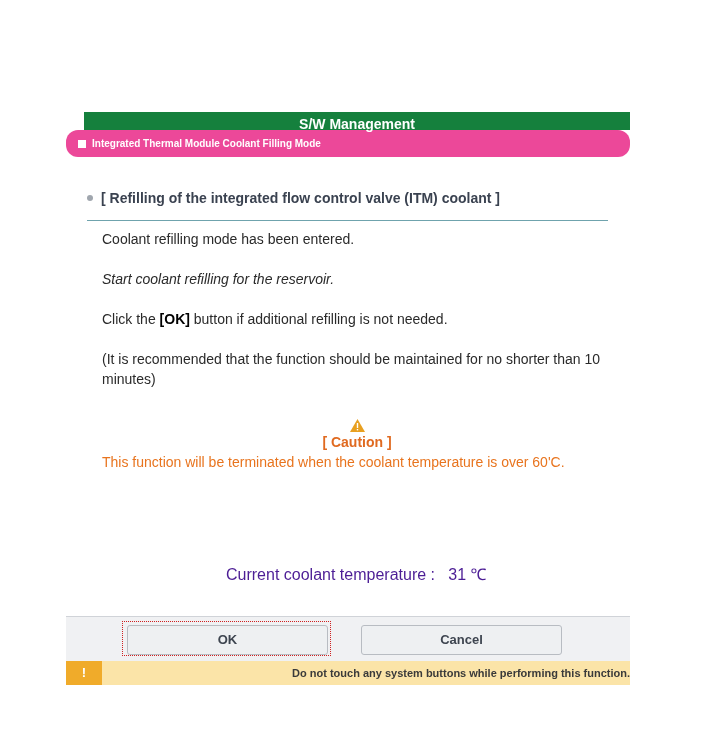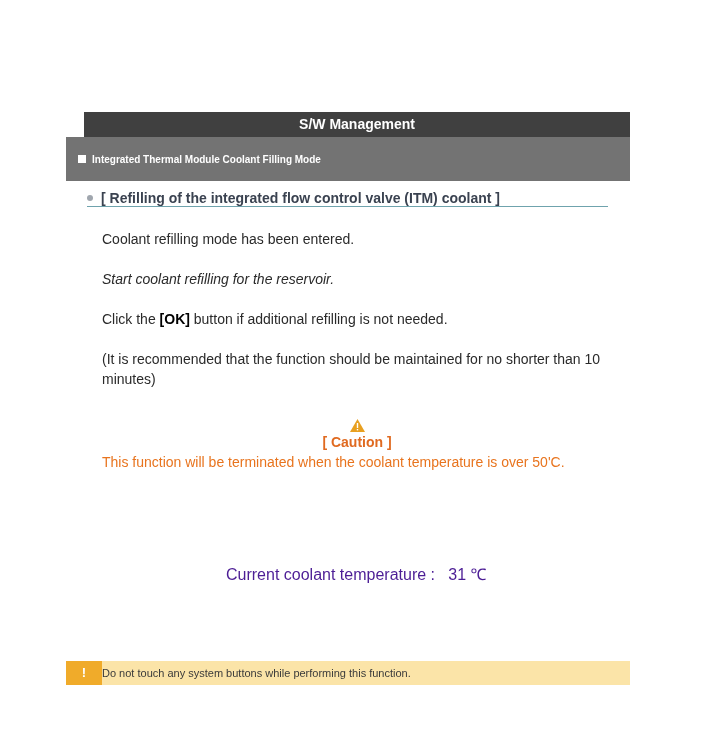--- a/index.html
+++ b/index.html
@@ -1,33 +1,33 @@
 <!DOCTYPE html>
 <html><head>
 <meta charset="utf-8">
 <style>
   html, body { margin:0; padding:0; background:#ffffff; }
   body { width:701px; height:754px; position:relative; font-family:"Liberation Sans", sans-serif; overflow:hidden; }
   .panel { position:absolute; left:66px; top:112px; width:564px; height:574px; background:#ffffff; }
-  .hdr { height:25px; background:#404040; color:#ffffff; font-weight:bold; font-size:14px; text-align:center; line-height:25px;margin-left:18px; }
-  .sub { height:44px; background:#737373; color:#ffffff; font-weight:bold; font-size:10px; line-height:27px; padding-left:12px; display:flex; align-items:center; }
+  .hdr { height:18px; background:#15803d; color:#ffffff; font-weight:bold; font-size:14px; text-align:center; line-height:25px;margin-left:18px; }
+  .sub { height:27px; background:#ec4899; color:#ffffff; font-weight:bold; font-size:10px; line-height:27px; padding-left:12px; display:flex; align-items:center;border-radius:12px; }
   .sq { width:8px; height:8px; background:#ffffff; display:inline-block; margin-right:6px; }
-  .section { position:absolute; left:21px; top:78px; width:521px; border-bottom:1px solid #6fa3ad; padding-bottom:0; font-weight:bold; font-size:14px; color:#3a4250; display:flex; align-items:center; }
+  .section { position:absolute; left:21px; top:78px; width:521px; border-bottom:1px solid #6fa3ad; padding-bottom:14px; font-weight:bold; font-size:14px; color:#3a4250; display:flex; align-items:center; }
   .dot { width:6px; height:6px; border-radius:50%; background:#a0a6ae; display:inline-block; margin-right:8px; }
   .p { position:absolute; left:36px; width:510px; font-size:14px; color:#2a2a2a; line-height:20px; }
   .ok-tag { color:#000000; font-weight:bold; }
   .caution-title { color:#e06a20; font-weight:bold; font-size:14px; display:flex; align-items:center;flex-direction:column; }
   .caution-text { color:#e8741e; font-size:14px; line-height:20px; }
   .temp { position:absolute; left:160px; top:451px; font-size:16px; color:#4c1d95; }
   .footer { position:absolute; left:0; top:504px; width:564px; height:45px; background:#f0f1f3; border-top:1px solid #d0d3d8; }
   .btn { position:absolute; top:8px; height:28px; width:199px; background:#eef0f2; border:1px solid #b8bcc2; border-radius:3px; font-weight:bold; font-size:13px; color:#3e4550; text-align:center; line-height:28px; }
   .focus { position:absolute; left:56px; top:4px; width:209px; height:35px; border:1px dotted #d02020; box-sizing:border-box; }
   .warn { position:absolute; left:0; top:549px; width:564px; height:24px; background:#fbe4a8; display:flex; align-items:center; }
   .warn-icon { width:36px; height:24px; background:#f0ab2a; color:#fff; font-weight:bold; font-size:13px; text-align:center; line-height:24px; }
-  .warn-text { flex:1; text-align:left; font-size:11px; font-weight:normal; color:#3a3a3a; }
+  .warn-text { flex:1; text-align:right; font-size:11px; font-weight:bold; color:#3a3a3a; }
 </style>
 </head>
 <body>
 
 <div class="panel">
   <div class="hdr">S/W Management</div>
   <div class="sub">
     <span class="sq"></span>
     <span>Integrated Thermal Module Coolant Filling Mode</span>
   </div>
@@ -46,28 +46,33 @@
 
   <div class="p" style="top:307px;">
     <div class="caution-title">
       <svg width="15" height="13" viewBox="0 0 15 13">
           <polygon points="7.5,0 15,13 0,13" fill="#e8a020"></polygon>
           <rect x="6.8" y="4" width="1.4" height="5" fill="#fff"></rect>
           <rect x="6.8" y="10" width="1.4" height="1.4" fill="#fff"></rect>
         </svg>
       <span>[ Caution ]</span>
     </div>
-    <div class="caution-text">This function will be terminated when the coolant temperature is over 50'C.</div>
+    <div class="caution-text">This function will be terminated when the coolant temperature is over 60'C.</div>
   </div>
 
 
   <div class="temp">
     <span>Current coolant temperature :</span>&nbsp;&nbsp;
     <span>31</span>
     <span>℃</span>
   </div>
 
+  <div class="footer">
+    <div class="focus"></div>
+    <div class="btn" style="left:61px;">OK</div>
+    <div class="btn" style="left:295px;">Cancel</div>
+  </div>
 
   <div class="warn">
     <div class="warn-icon">!</div>
     <div class="warn-text">Do not touch any system buttons while performing this function.</div>
   </div>
 </div>
 
 </body></html>

